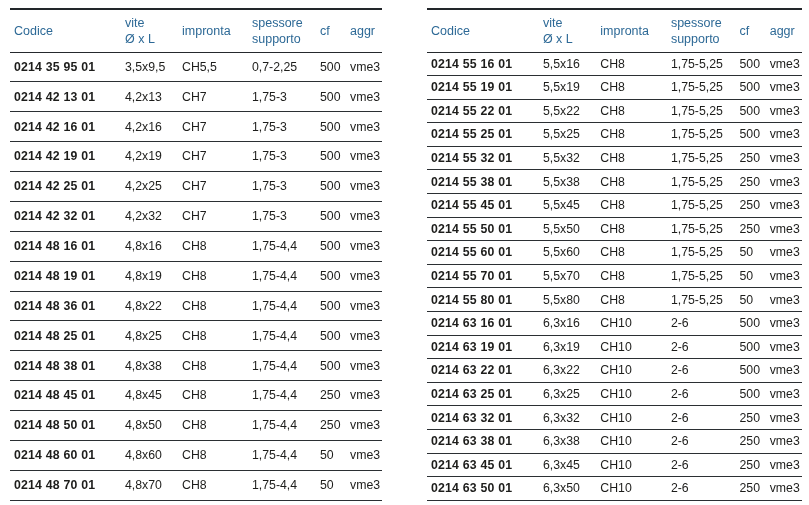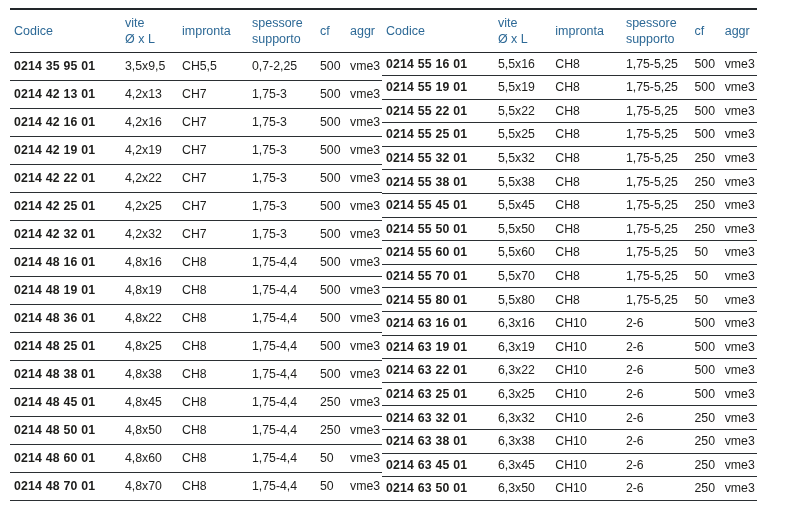--- a/index.html
+++ b/index.html
@@ -4,20 +4,21 @@
 <style>
   * { box-sizing: border-box; margin: 0; padding: 0; }
   html, body {
     width: 809px; height: 505px;
     background: #ffffff;
     font-family: "Liberation Sans", sans-serif;
     overflow: hidden;
   }
   .tables-wrap {
     display: flex;
+    justify-content: space-between;
     padding: 8px 7px 0 10px;
   }
   table.catalog {
     border-collapse: collapse;
     table-layout: fixed;
     border-top: 2px solid #22262a;
   }
   table.catalog.left  { width: 372px; }
   table.catalog.right { width: 375px; }
 
@@ -116,28 +117,20 @@
         </tr>
         <tr>
           <td class="col-codice">0214 42 19 01</td>
           <td class="col-vite">4,2x19</td>
           <td class="col-impronta">CH7</td>
           <td class="col-spessore">1,75-3</td>
           <td class="col-cf">500</td>
           <td class="col-aggr">vme3</td>
         </tr>
         <tr>
-          <td class="col-codice">0214 42 22 01</td>
-          <td class="col-vite">4,2x22</td>
-          <td class="col-impronta">CH7</td>
-          <td class="col-spessore">1,75-3</td>
-          <td class="col-cf">500</td>
-          <td class="col-aggr">vme3</td>
-        </tr>
-        <tr>
           <td class="col-codice">0214 42 25 01</td>
           <td class="col-vite">4,2x25</td>
           <td class="col-impronta">CH7</td>
           <td class="col-spessore">1,75-3</td>
           <td class="col-cf">500</td>
           <td class="col-aggr">vme3</td>
         </tr>
         <tr>
           <td class="col-codice">0214 42 32 01</td>
           <td class="col-vite">4,2x32</td>

